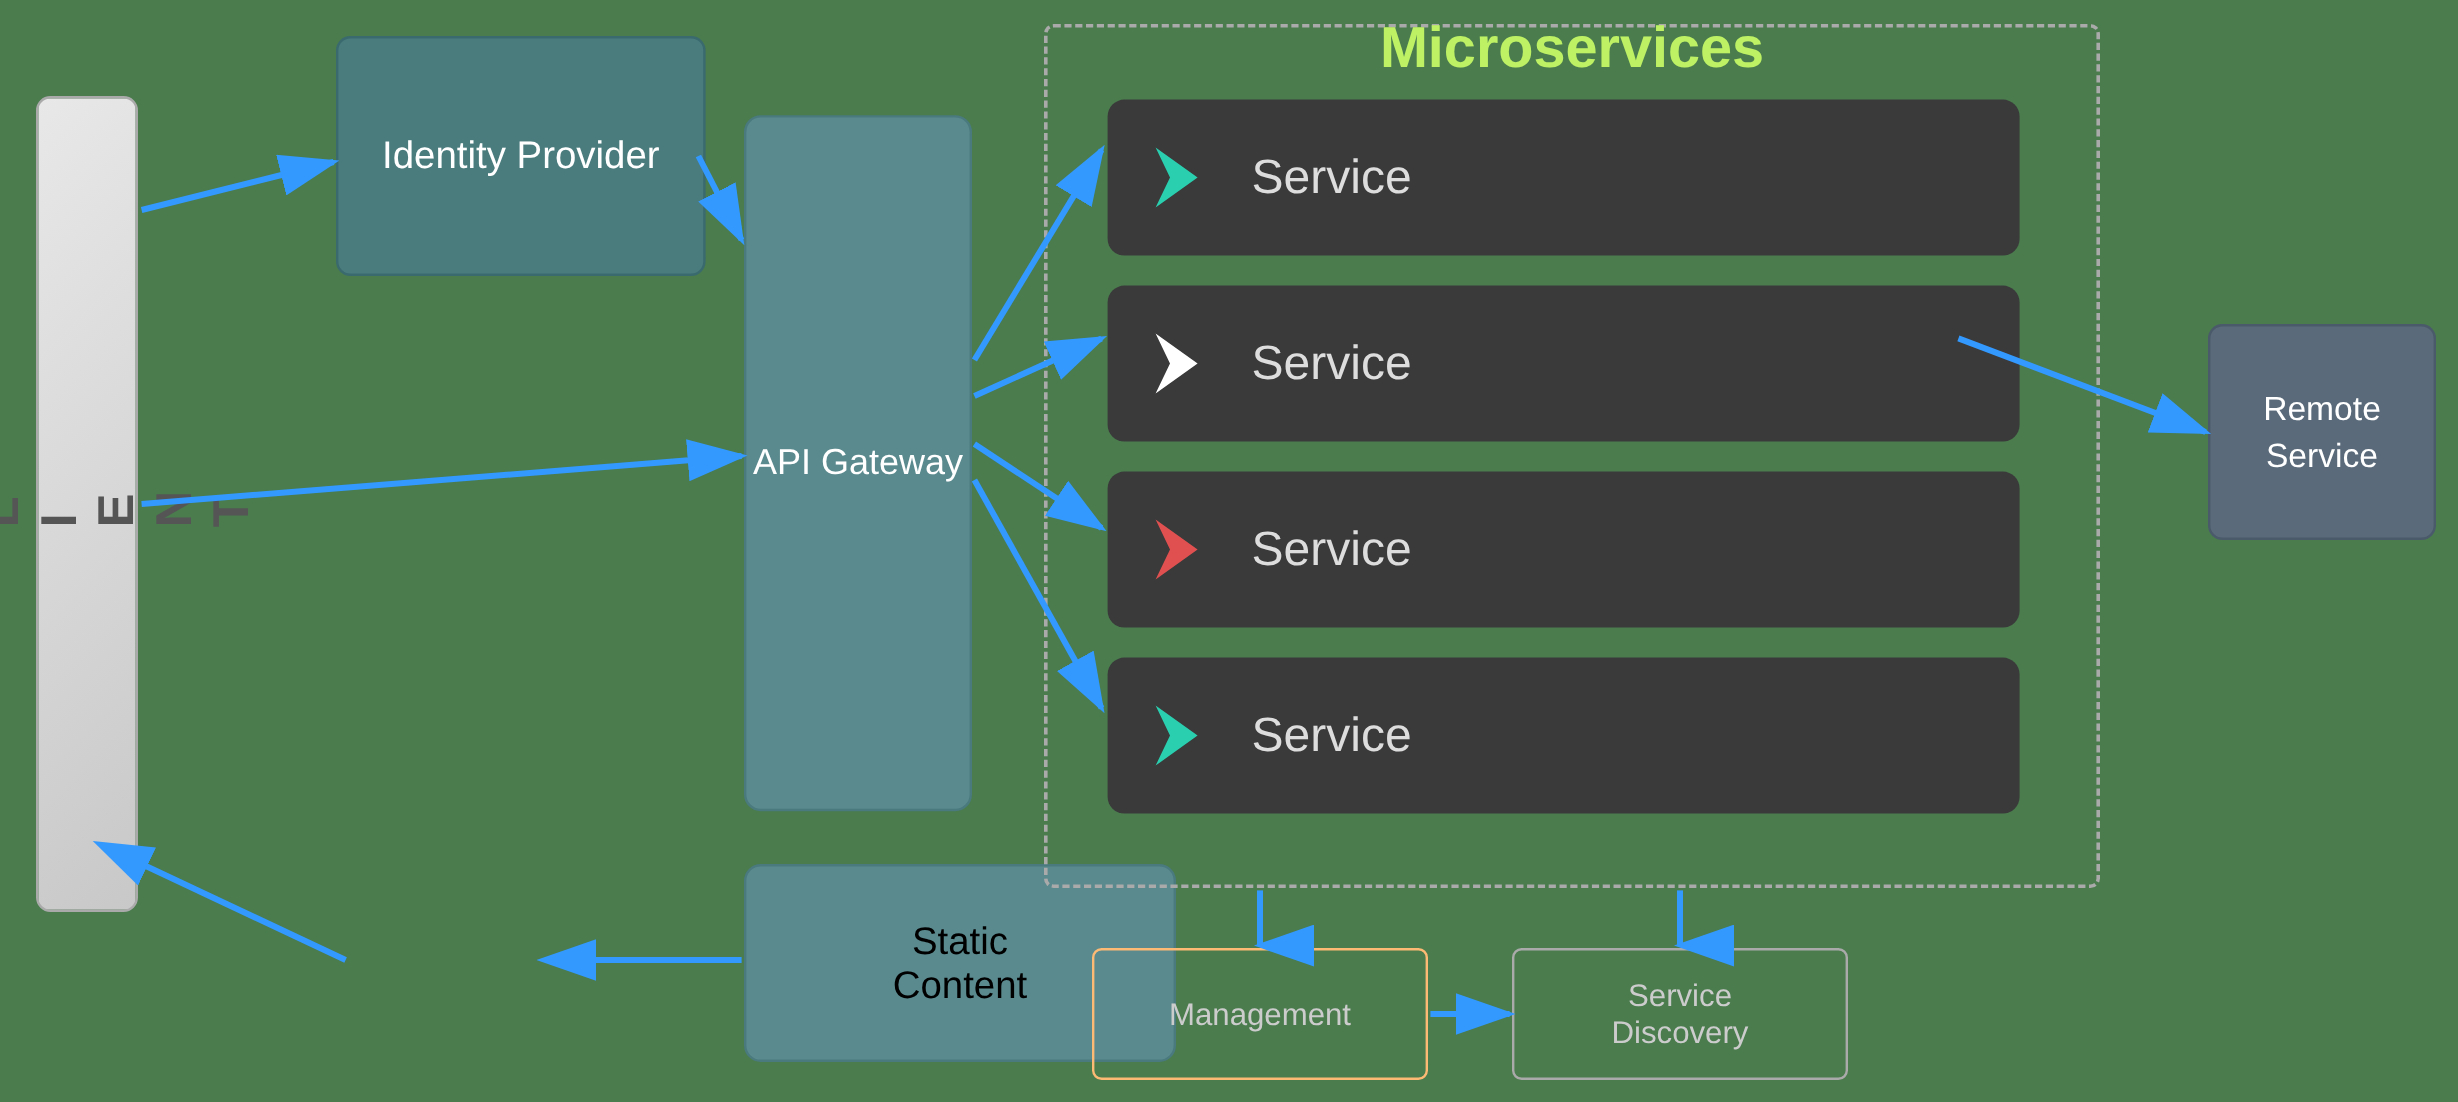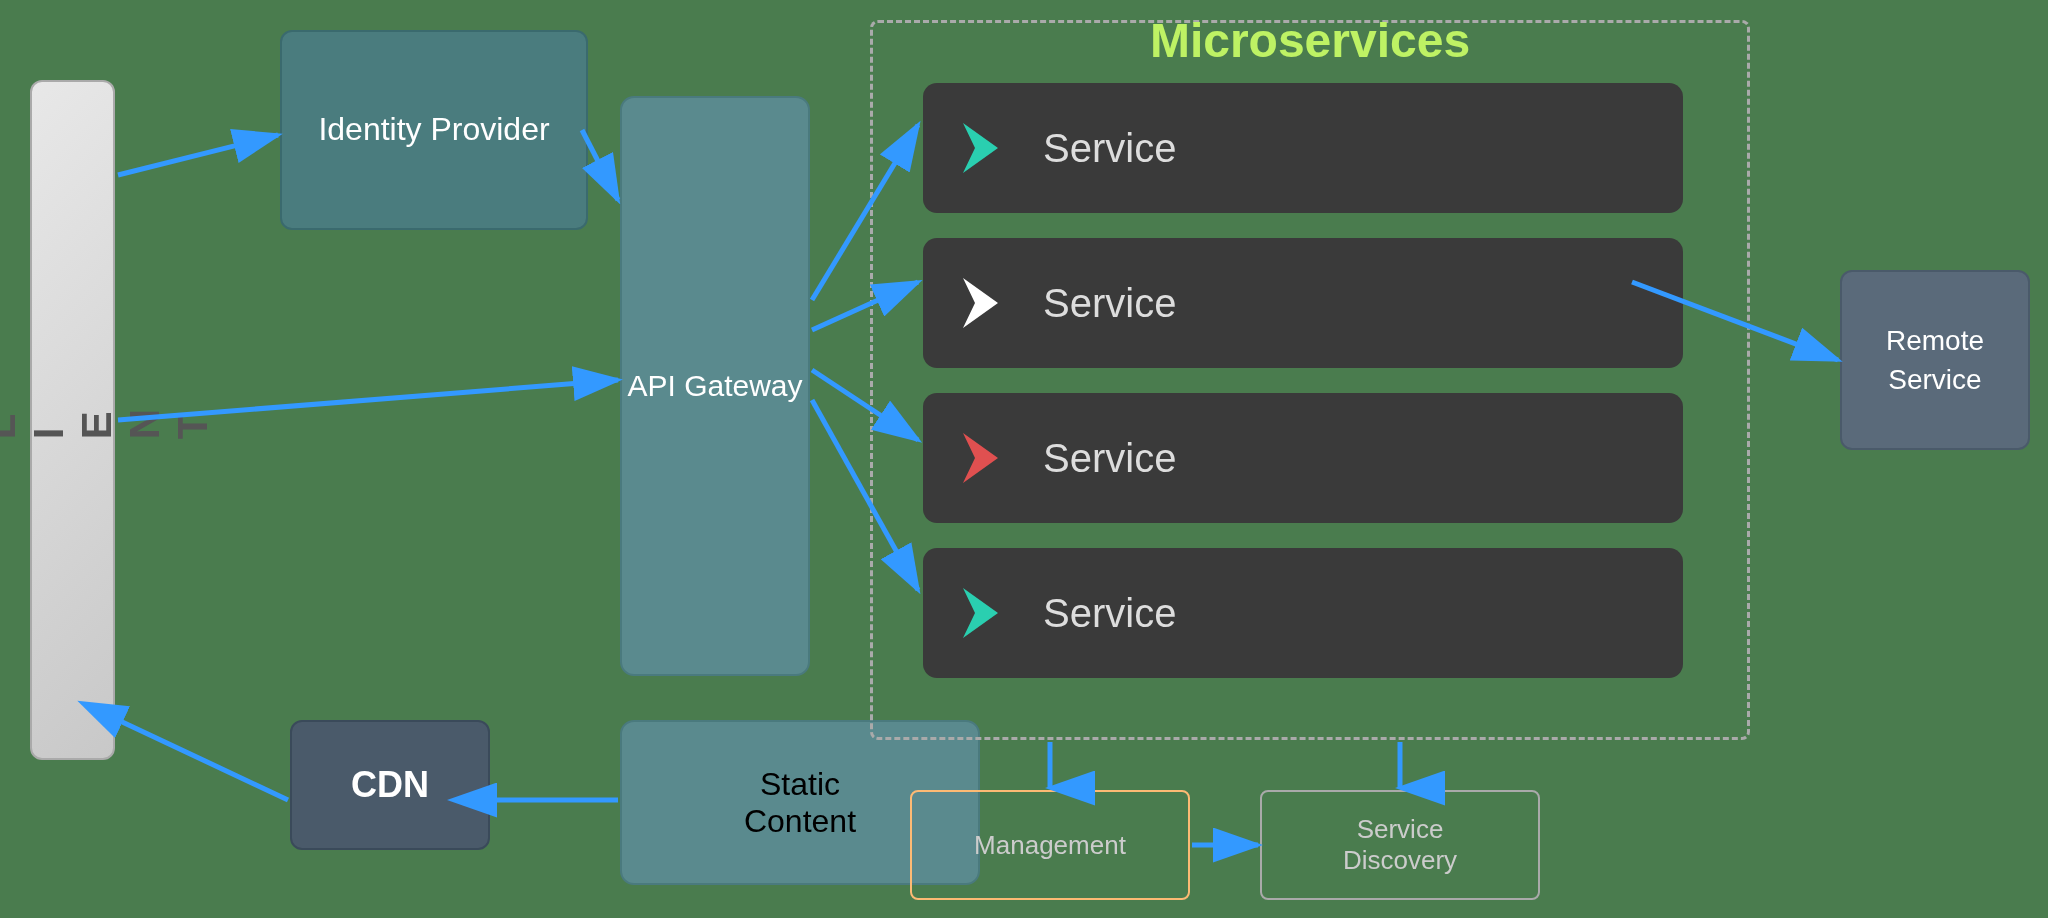--- a/index.html
+++ b/index.html
@@ -274,23 +274,20 @@
 
   <div class="api-gateway-box">
     <div class="api-gateway-text">API
 Gateway</div>
   </div>
 
   <div class="static-content-box">
     <div class="static-content-text">Static<br>Content</div>
   </div>
 
-  <div class="cdn-box">
-    <div class="cdn-text">CDN</div>
-  </div>
 
   <div class="microservices-container">
     <div class="microservices-title">Microservices</div>
 
     <div class="service-box service-box-1">
       <svg class="service-chevron" viewBox="0 0 60 60">
         <polygon points="10,5 45,30 10,55 22,30" fill="#2acfb0"></polygon>
       </svg>
       <span class="service-label">Service</span>
     </div>

